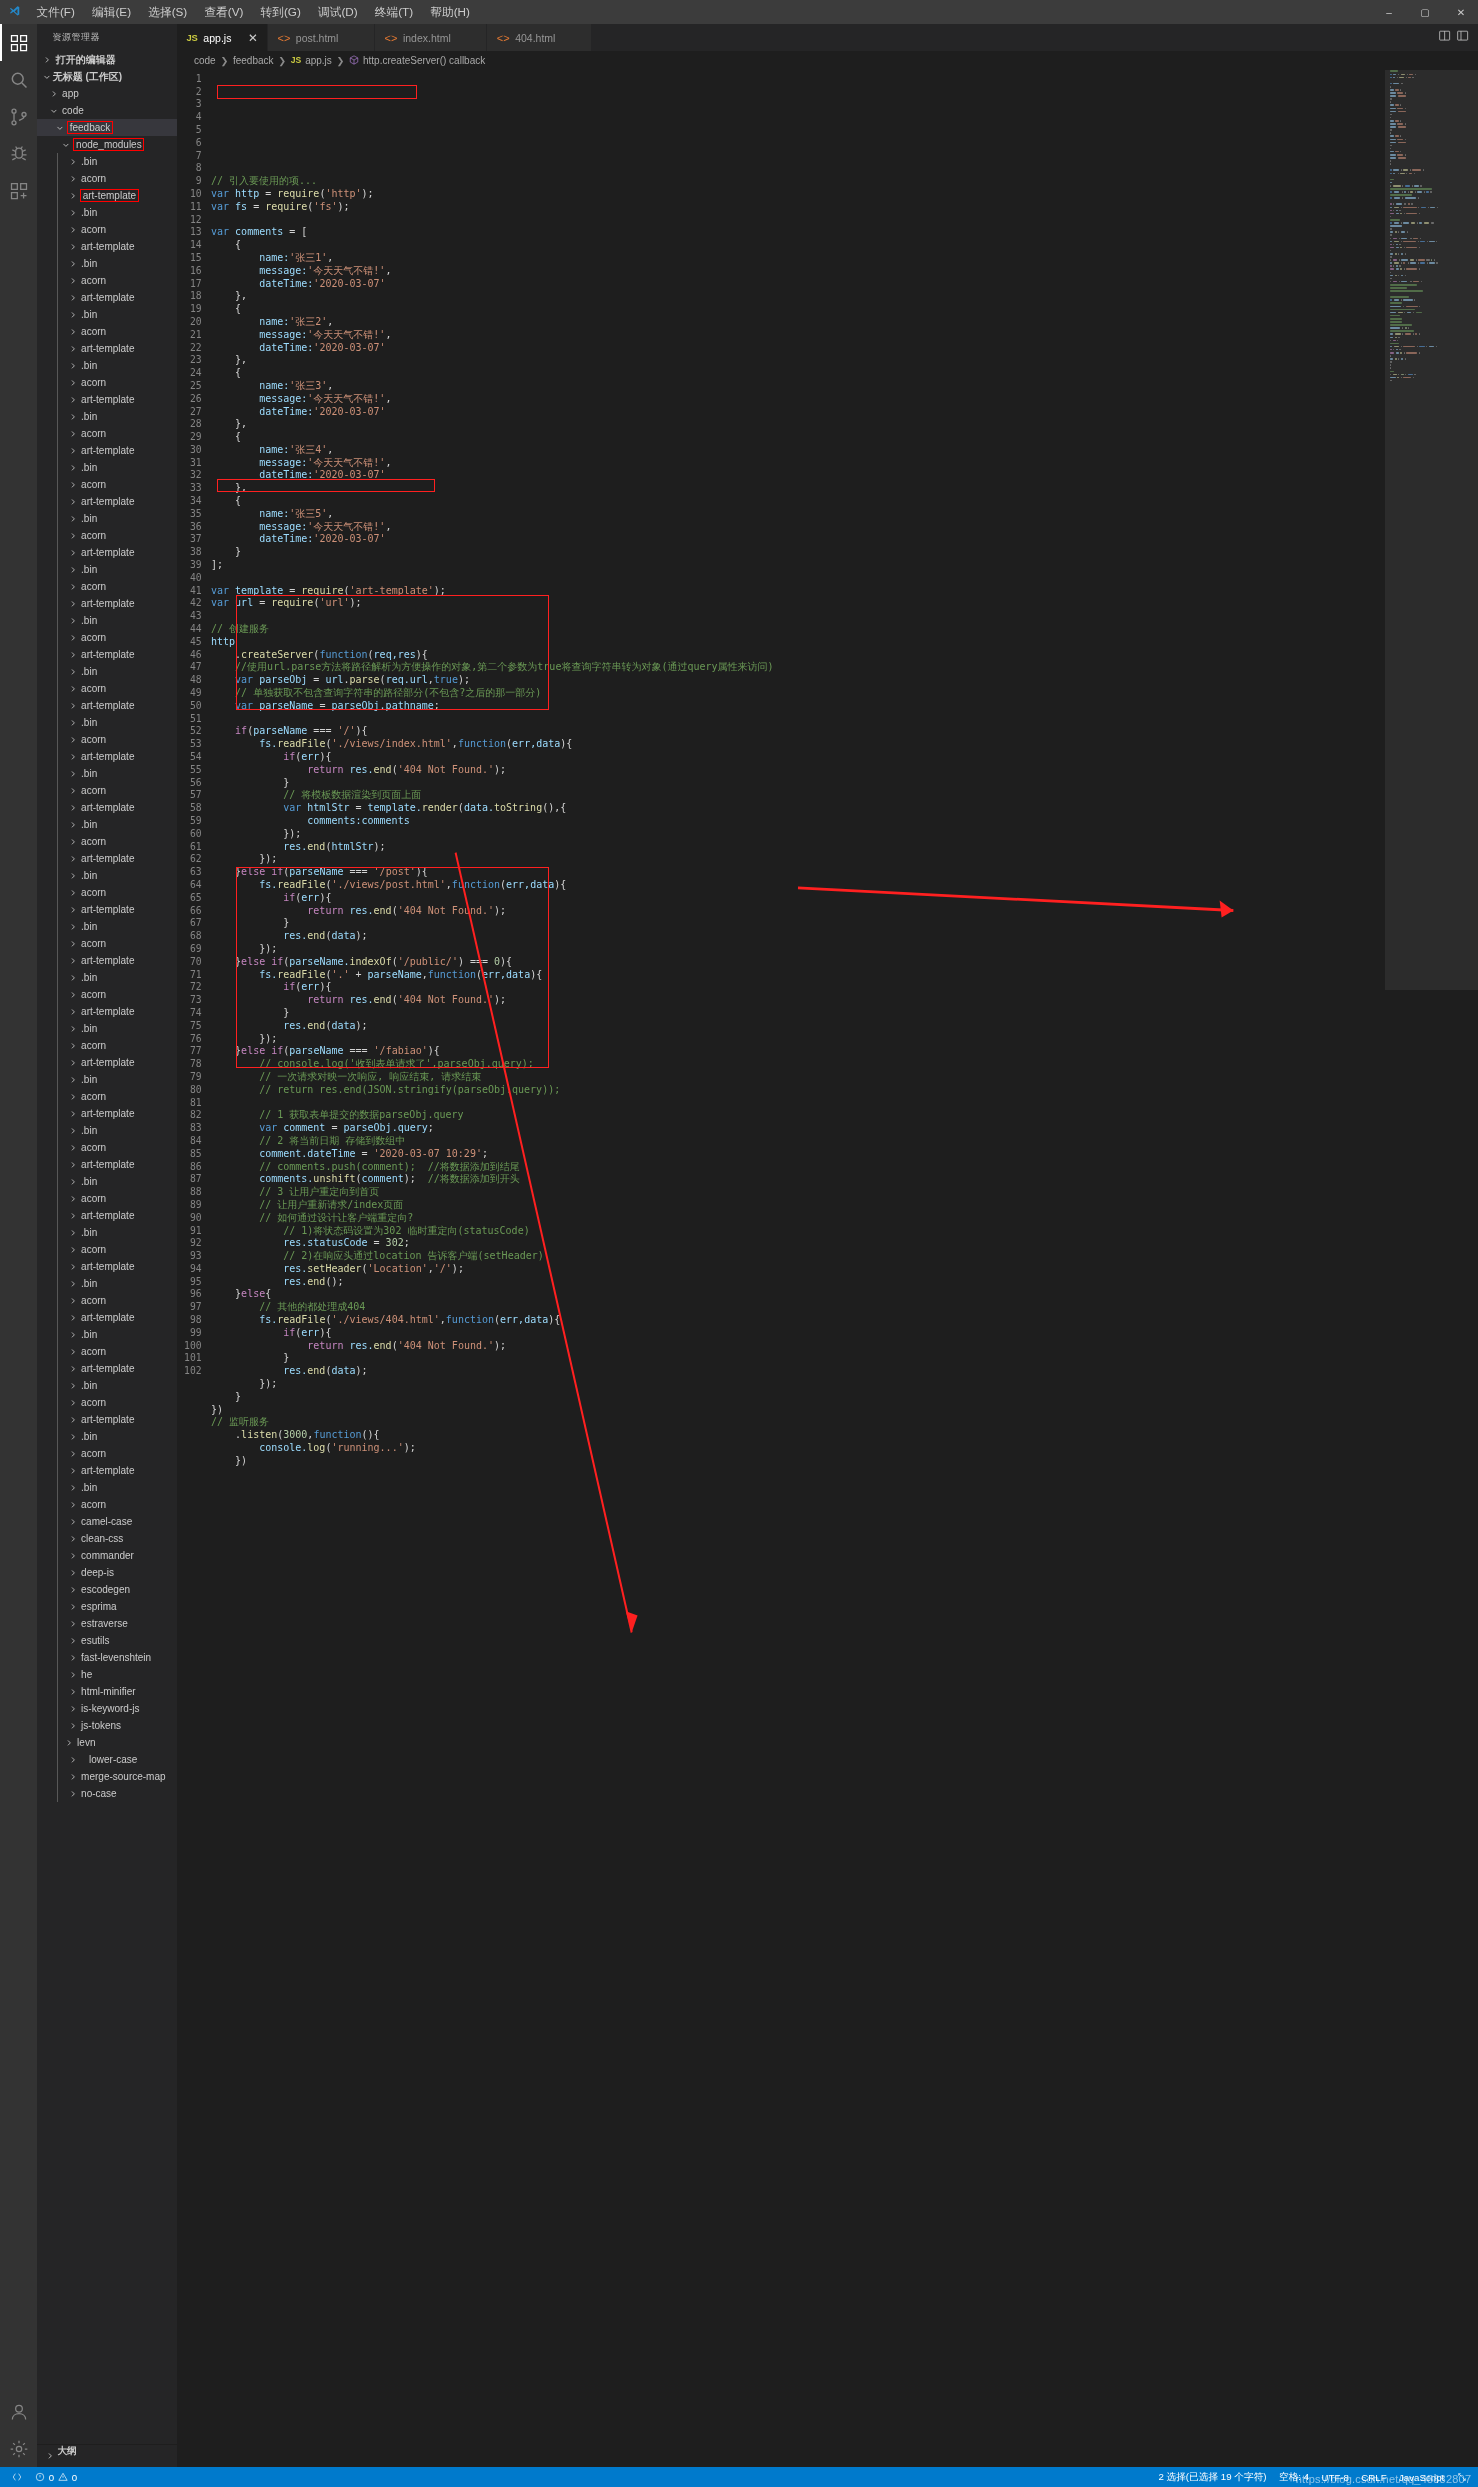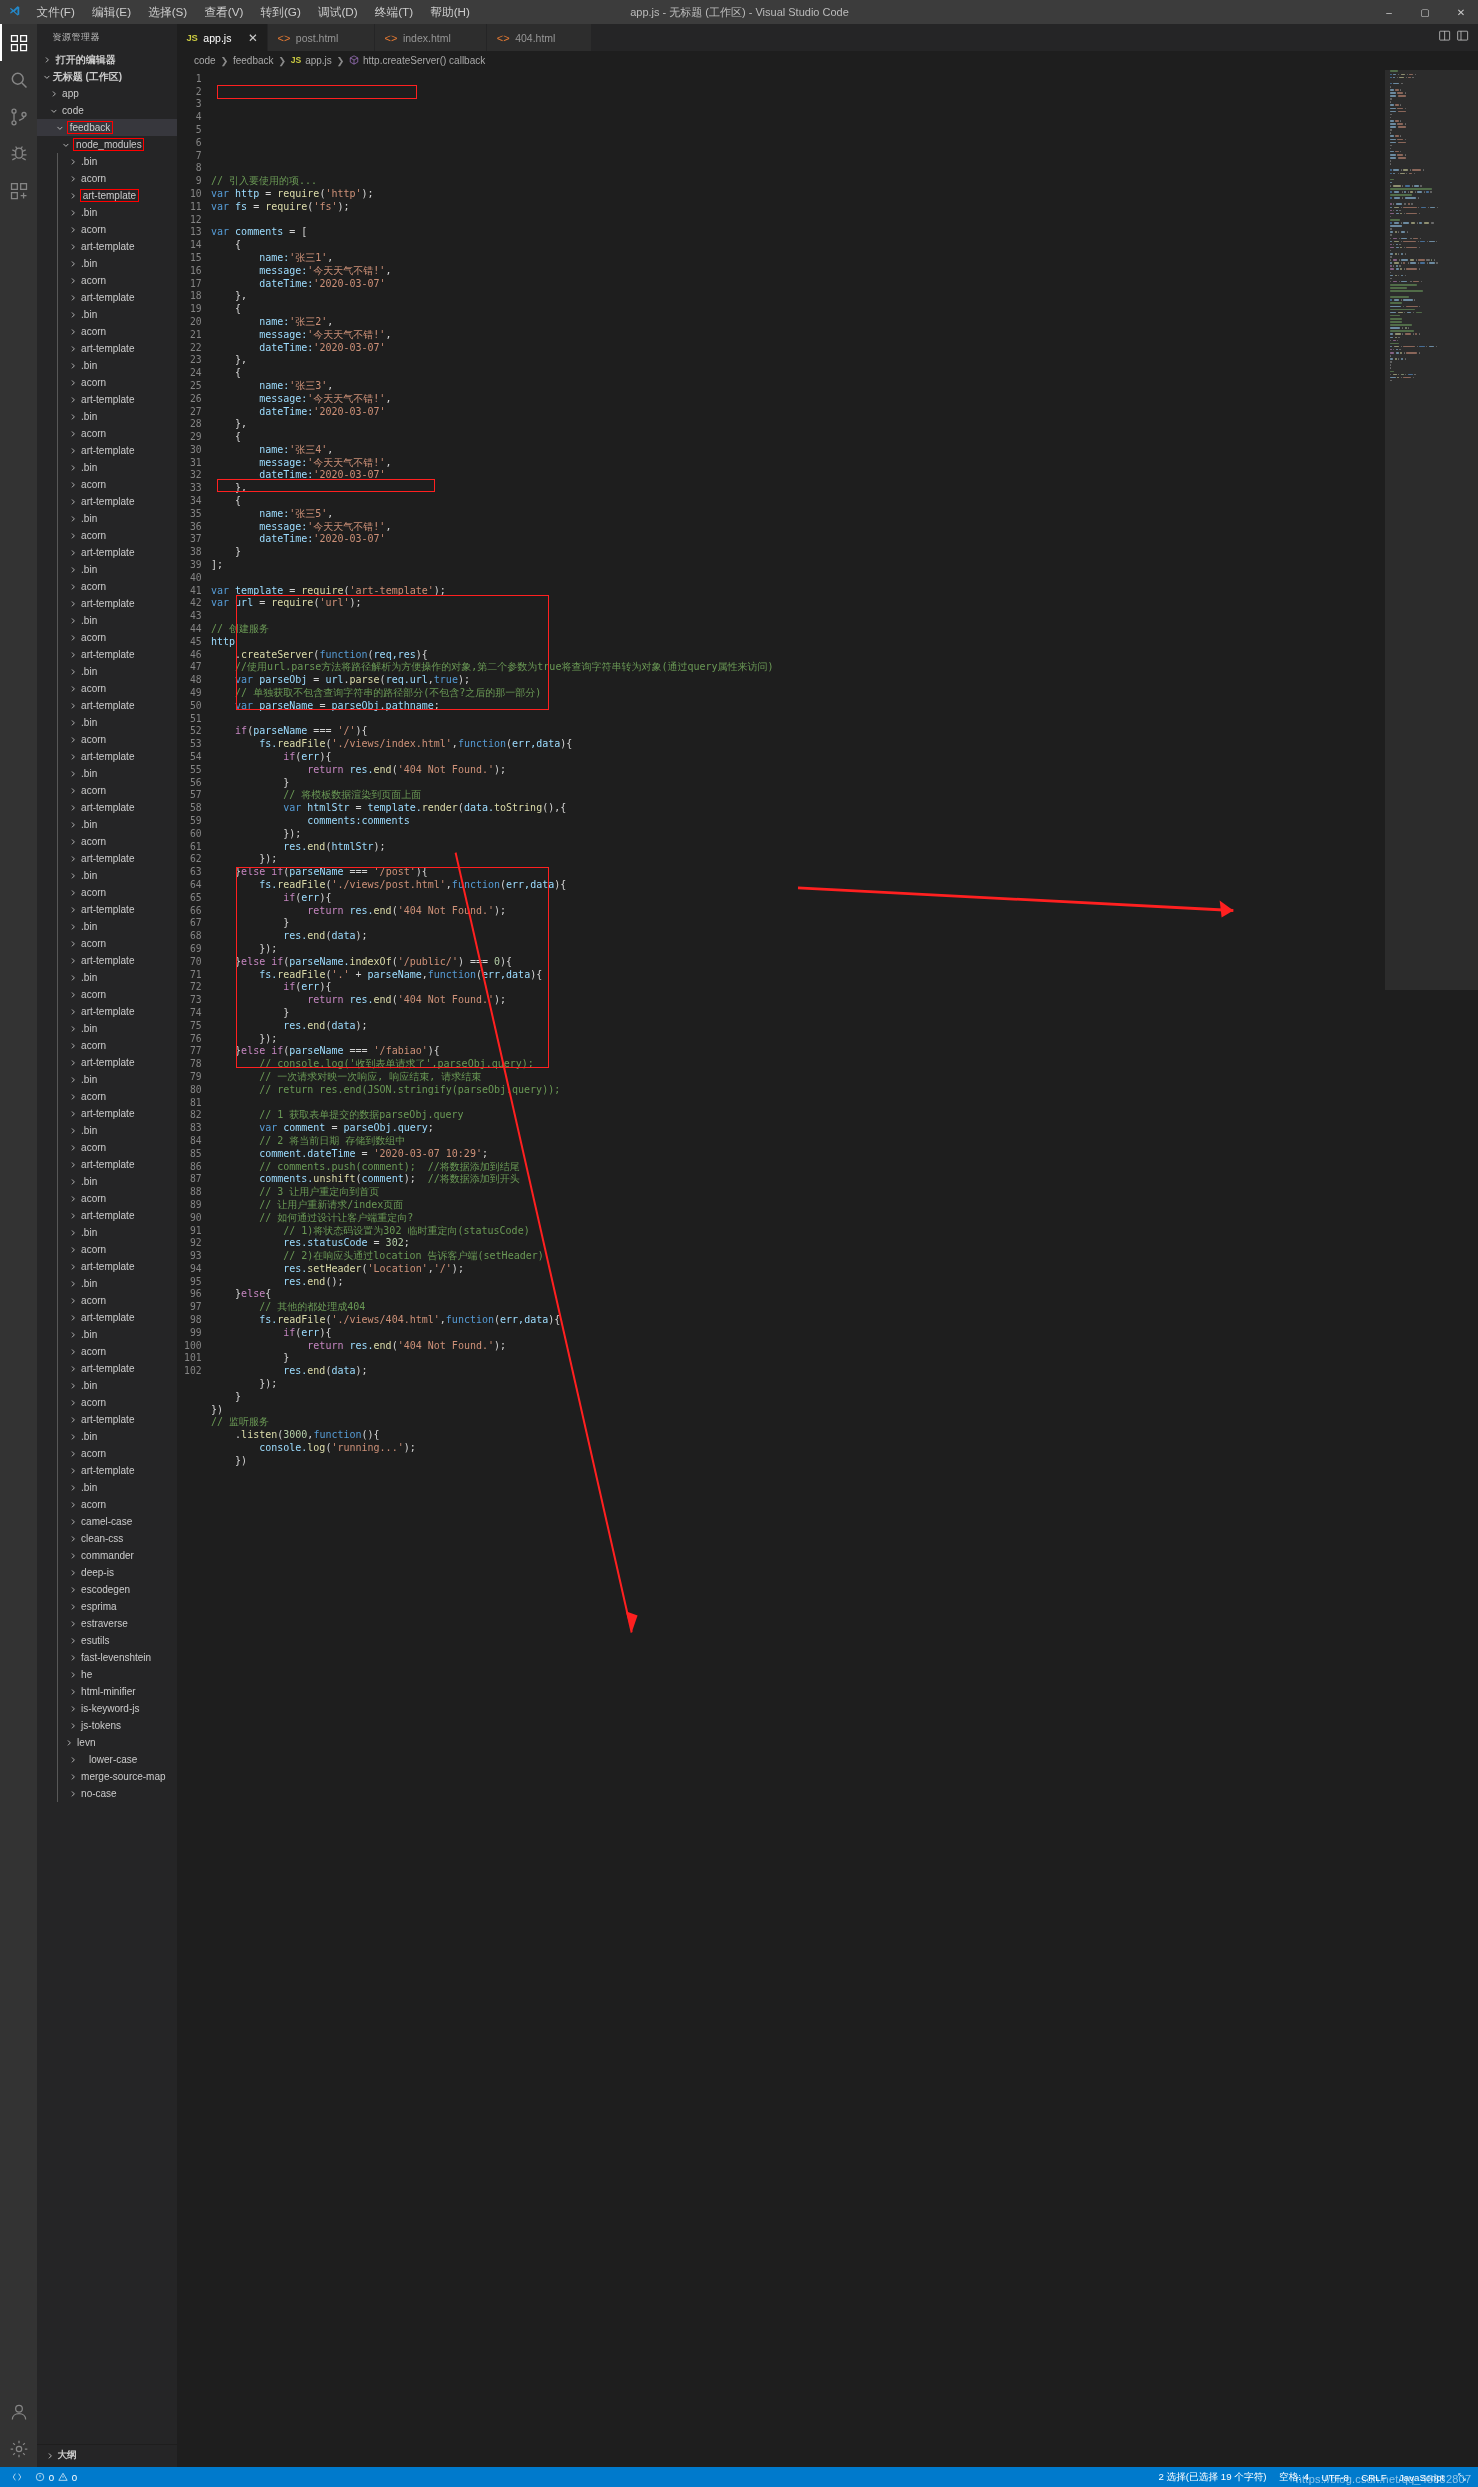--- a/index.html
+++ b/index.html
@@ -70,21 +70,21 @@
   }
   .twist svg { width: 7.8px; height: 7.8px; }
   .tlabel { font-size: 10px; }
   .tlabel.boxed {
     outline: 1.2px solid #ff0000; padding: 0 1.6px; margin-left: -0.8px;
   }
   .indent-guide {
     position:absolute; top:0; bottom:0; width:0.8px; background:#585858;
   }
   .sidebar-footer {
-    height: 23.4px; flex: 0 0 23.4px; display:flex; align-items:center;
+    height: 23.4px; flex: 0 0 23.4px; display:flex; 
     padding-left: 7.8px; font-size: 9.7px; font-weight: bold; color:#cccccc;
     border-top: 0.8px solid #1e1e1e;
   }
   .sidebar-footer .twist { margin-right: 1.6px; }
 
   
   .editor-area { flex: 1; display: flex; flex-direction: column; background: #1e1e1e; min-width:0; }
 
   
   .tabbar { height: 27px; flex:0 0 27px; background:#252526; display:flex; position:relative; }
@@ -175,21 +175,20 @@
     <div class="menu">
       <div class="menu-item">文件(F)</div>
       <div class="menu-item">编辑(E)</div>
       <div class="menu-item">选择(S)</div>
       <div class="menu-item">查看(V)</div>
       <div class="menu-item">转到(G)</div>
       <div class="menu-item">调试(D)</div>
       <div class="menu-item">终端(T)</div>
       <div class="menu-item">帮助(H)</div>
     </div>
-    <div class="title-center">app.js - 无标题 (工作区) - Visual Studio Code</div>
     <div class="win-controls">
       <div class="win-btn">–</div>
       <div class="win-btn">▢</div>
       <div class="win-btn close">✕</div>
     </div>
   </div>
 
   <div class="body-row">
 
     <div class="activitybar">

